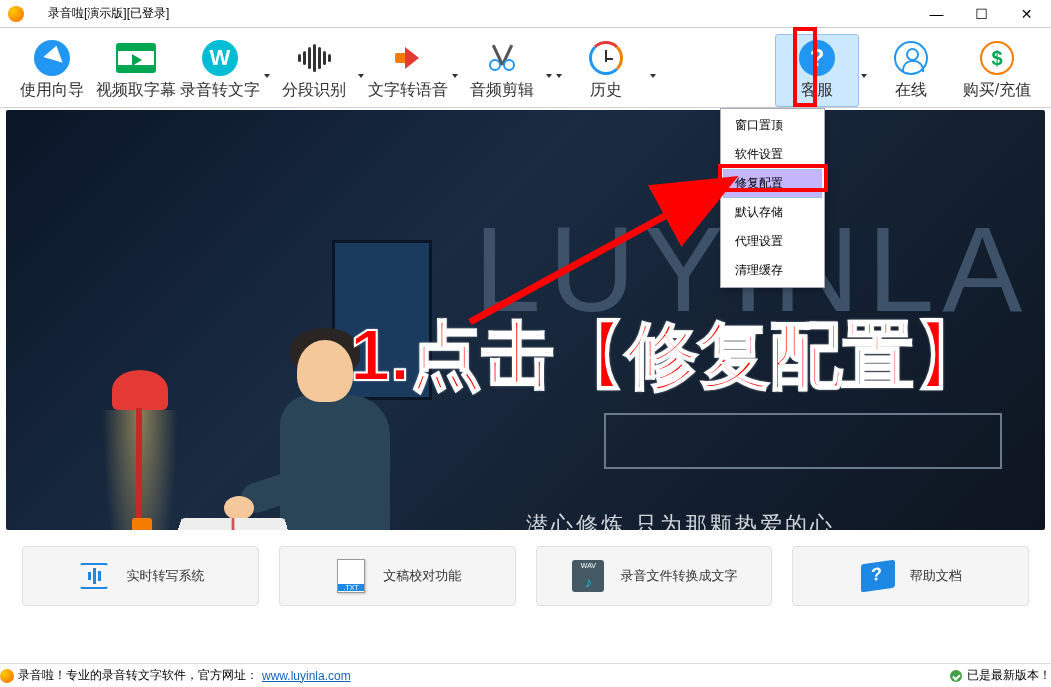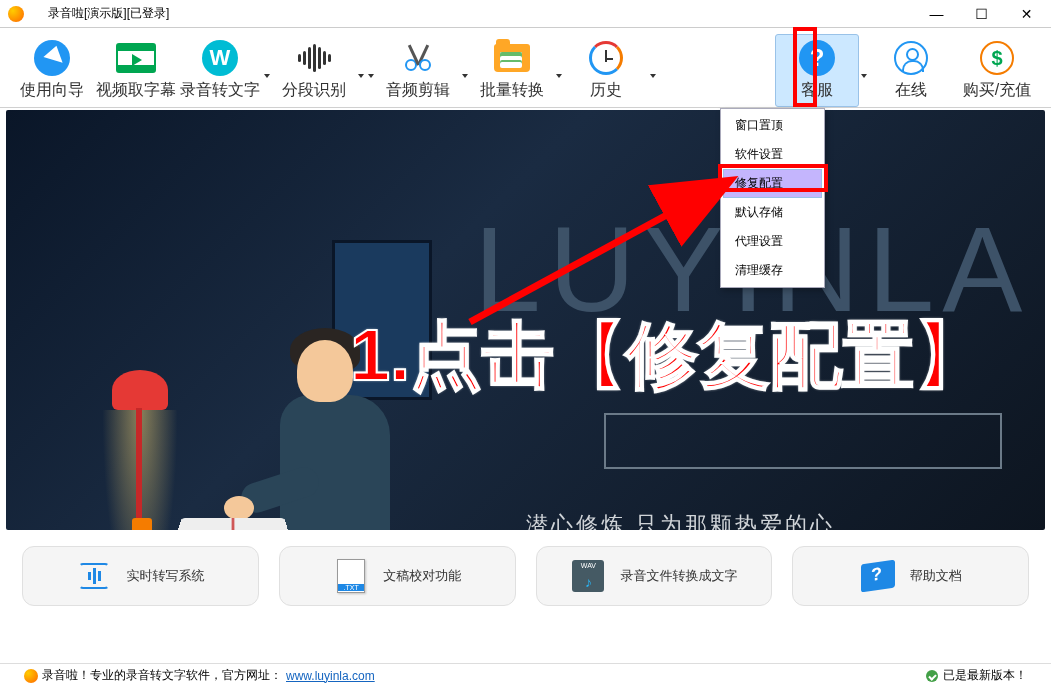--- a/index.html
+++ b/index.html
@@ -78,35 +78,35 @@
   .mug { position: absolute; left: 30px; top: 278px; width: 20px; height: 24px; background: #f57c00; border-radius: 3px 3px 5px 5px; }
   
   
   .anno-box-btn { position: absolute; left: 793px; top: 27px; width: 24px; height: 80px; border: 4px solid #ff0000; z-index: 200; pointer-events: none; }
   .anno-box-item { position: absolute; left: 718px; top: 164px; width: 110px; height: 28px; border: 4px solid #ff0000; z-index: 200; pointer-events: none; }
   .anno-text { position: absolute; left: 350px; top: 308px; font-size: 72px; font-weight: 900; color: #ff0000; -webkit-text-stroke: 2px #fff; text-shadow: 0 0 3px #fff; z-index: 200; pointer-events: none; white-space: nowrap; }
   .anno-arrow { position: absolute; left: 460px; top: 172px; width: 300px; height: 160px; z-index: 200; pointer-events: none; }
   
   
   .cards { display: flex; gap: 20px; padding: 10px 22px; }
-  .card { flex: 1; height: 60px; background: #f5f5f5; border: 1px solid #e0e0e0; border-radius: 12px; display: flex; align-items: center; justify-content: center; gap: 14px; cursor: pointer; }
+  .card { flex: 1; height: 60px; background: #f5f5f5; border: 1px solid #e0e0e0; border-radius: 4px; display: flex; align-items: center; justify-content: center; gap: 14px; cursor: pointer; }
   .card-ic { width: 36px; height: 36px; display: flex; align-items: center; justify-content: center; }
   .card-label { font-size: 13px; color: #333; }
   .ic-rt { width: 30px; height: 26px; border: 2.5px solid #1e88e5; border-radius: 4px; border-left-color: transparent; border-right-color: transparent; display: flex; align-items: center; gap: 2px; justify-content: center; }
   .ic-rt span { width: 3px; background: #1e88e5; }
   .ic-rt span:nth-child(1){height:8px}.ic-rt span:nth-child(2){height:16px}.ic-rt span:nth-child(3){height:10px}
   .ic-txt { width: 28px; height: 34px; background: #fff; border: 1px solid #999; position: relative; box-shadow: 1px 1px 2px rgba(0,0,0,0.2); }
   .ic-txt::after { content: ".TXT"; position: absolute; bottom: 1px; left: 0; right: 0; text-align: center; font-size: 7px; background: #1e88e5; color: #fff; }
   .ic-wav { width: 32px; height: 32px; background: #455a64; border-radius: 3px; position: relative; color: #fff; font-size: 7px; display: flex; align-items: flex-start; justify-content: center; padding-top: 2px; }
   .ic-wav::after { content: "♪"; position: absolute; bottom: 2px; font-size: 14px; color: #29b6f6; }
   .ic-book { width: 34px; height: 28px; background: #1e88e5; border-radius: 3px; position: relative; transform: skewY(-8deg); }
   .ic-book::after { content: "?"; color: #fff; position: absolute; left: 10px; top: 2px; font-size: 18px; font-weight: bold; }
   
   
-  .statusbar { position: absolute; bottom: 0; left: 0; right: 0; height: 24px; border-top: 1px solid #ddd; display: flex; align-items: center; padding: 0 24px; font-size: 12px; background: #fff; }
+  .statusbar { position: absolute; bottom: 0; left: 0; right: 0; height: 24px; border-top: 1px solid #ddd; display: flex; align-items: center; padding: 0 0; font-size: 12px; background: #fff; }
   .status-left { display: flex; align-items: center; gap: 4px; }
   .status-ic { width: 14px; height: 14px; border-radius: 50%; background: radial-gradient(circle at 30% 30%, #ffcc00, #ff6600); flex-shrink: 0; }
   .status-link { color: #1565c0; text-decoration: underline; }
   .status-right { margin-left: auto; display: flex; align-items: center; gap: 5px; }
   .status-ok { width: 12px; height: 12px; border-radius: 50%; background: #43a047; position: relative; }
   .status-ok::after { content: ""; position: absolute; left: 3px; top: 4px; width: 5px; height: 3px; border-left: 2px solid #fff; border-bottom: 2px solid #fff; transform: rotate(-45deg); }
 </style>
 </head>
 <body>
 
@@ -150,37 +150,37 @@
           <span></span>
           <span></span>
           <span></span>
           <span></span>
           <span></span>
         </div>
       </div>
     <span class="tb-label">分段识别</span>
   </div>
   <div class="tb-sep"></div>
+  <div class="tb-item">
+    <div class="tb-icon">
+        <div class="ic-mega"></div>
+      </div>
+    <span class="tb-label">文字转语音</span>
+  </div>
   <div class="tb-sep"></div>
   <div class="tb-item">
     <div class="tb-icon">
         <div class="ic-cut">
           <span></span>
           <span></span>
         </div>
       </div>
     <span class="tb-label">音频剪辑</span>
   </div>
   <div class="tb-sep"></div>
-  <div class="tb-item">
-    <div class="tb-icon">
-        <div class="ic-folder"></div>
-      </div>
-    <span class="tb-label">批量转换</span>
-  </div>
   <div class="tb-sep"></div>
   <div class="tb-item">
     <div class="tb-icon">
         <div class="ic-clock"></div>
       </div>
     <span class="tb-label">历史</span>
   </div>
   <div class="tb-sep"></div>
   <div class="spacer"></div>
   <div class="tb-item active">

